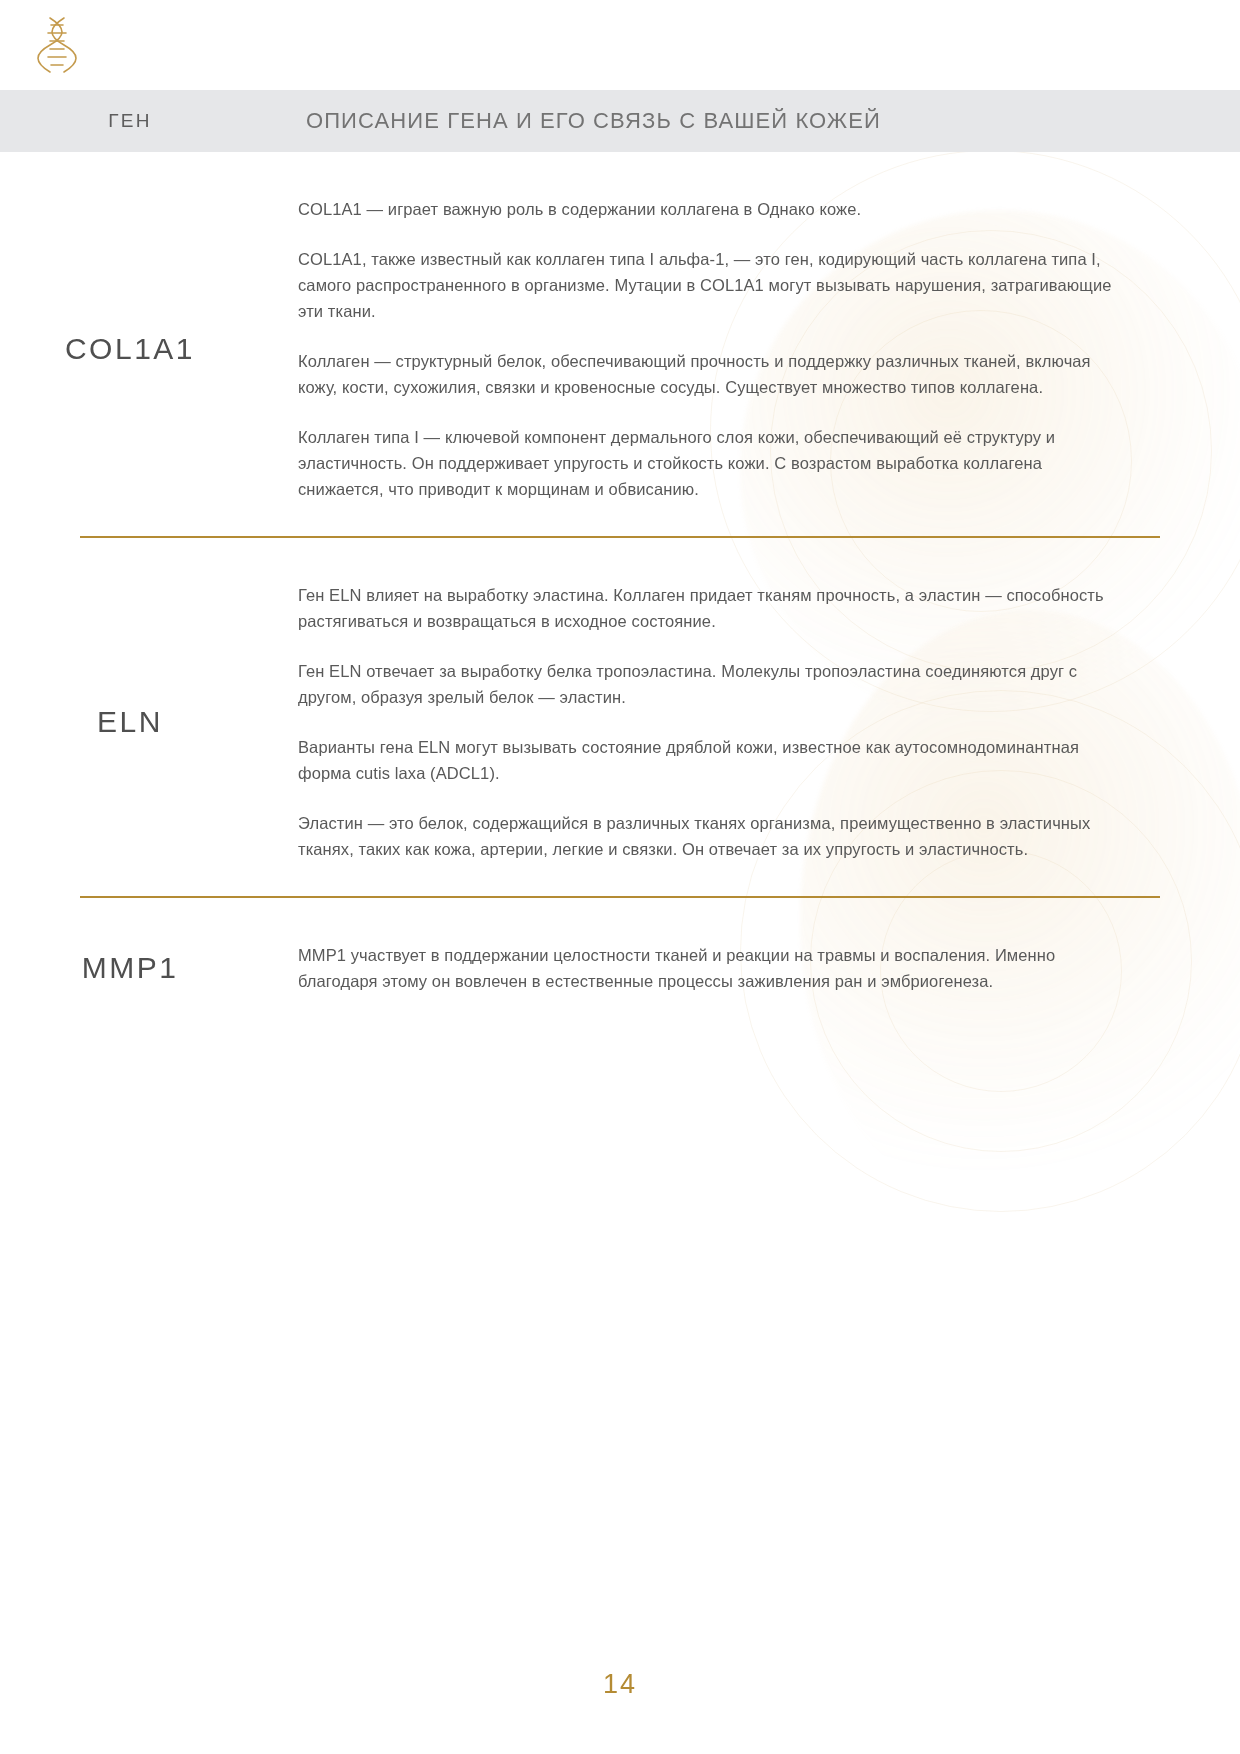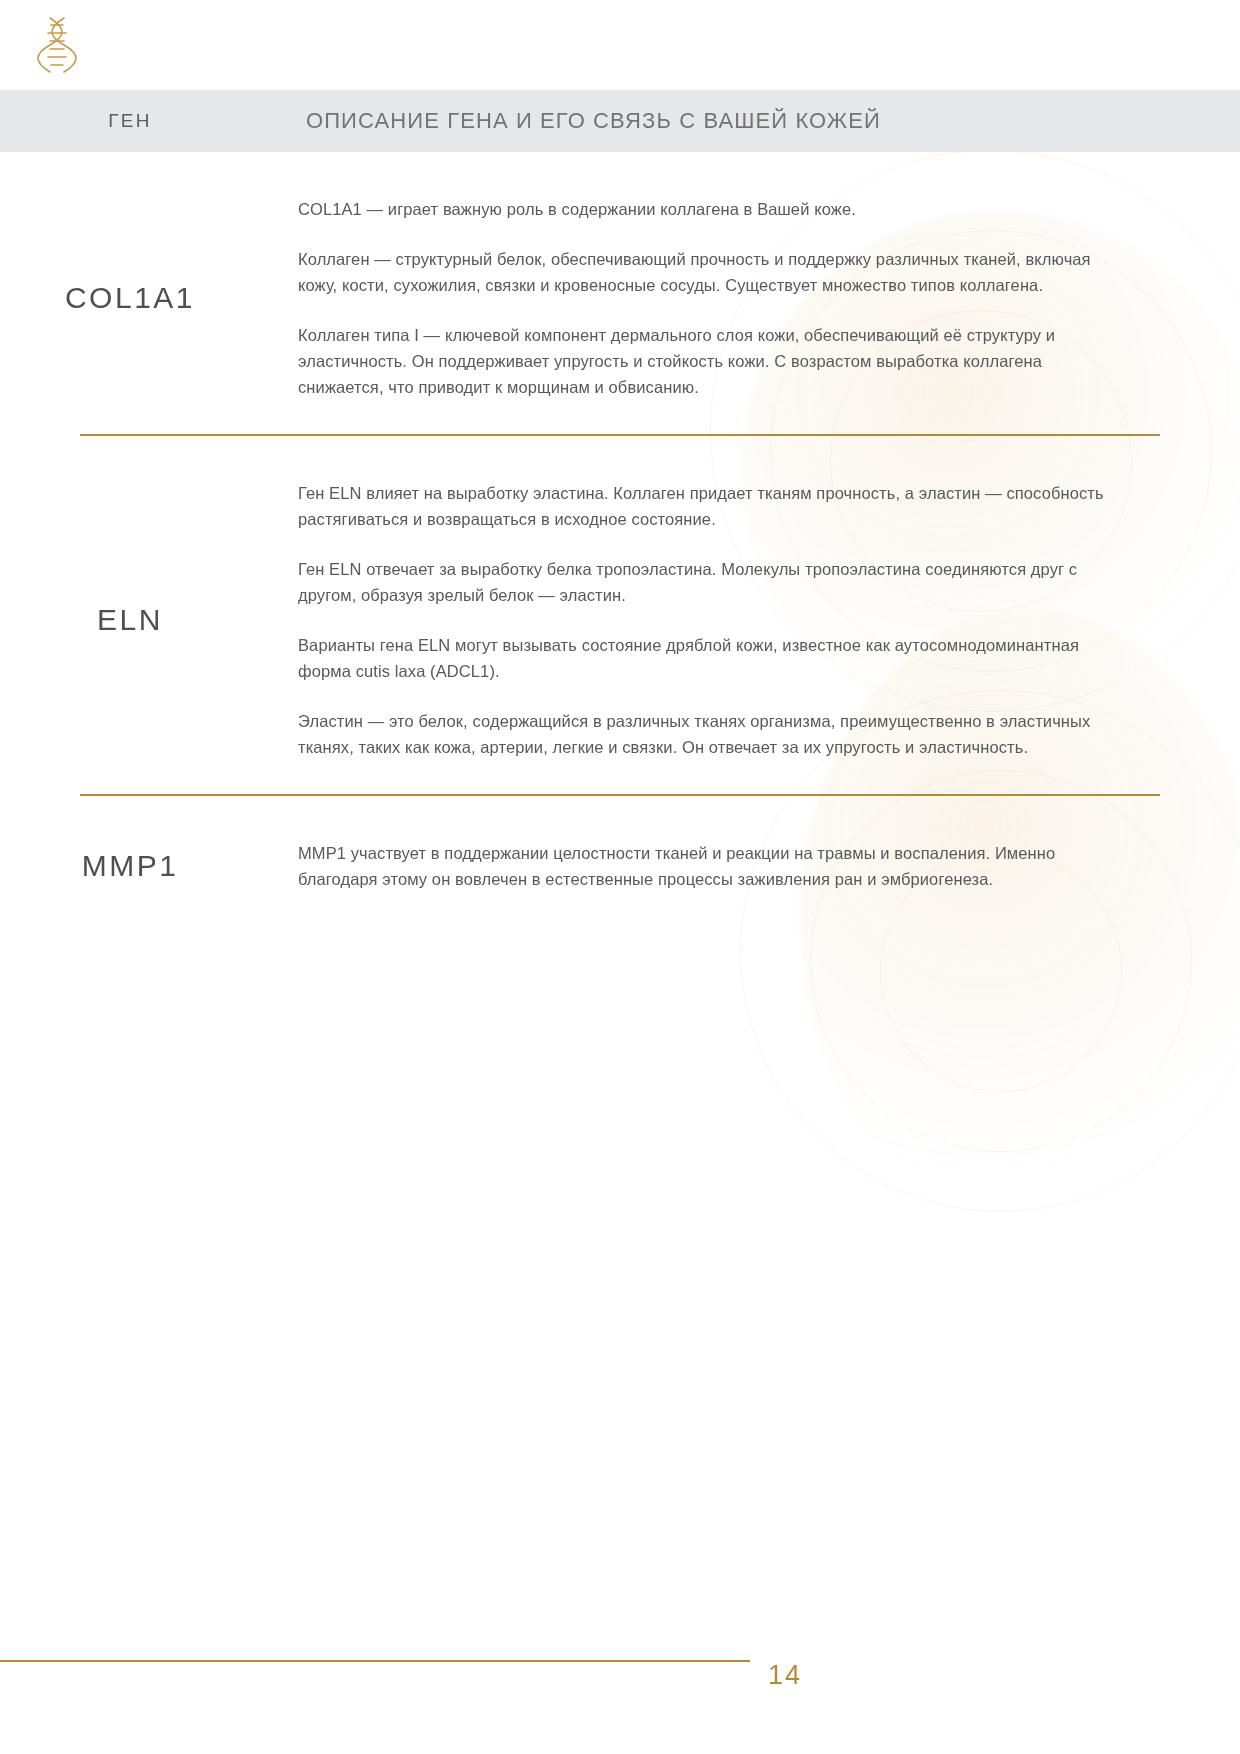--- a/index.html
+++ b/index.html
@@ -133,22 +133,23 @@
   }
 
   
   .page-footer {
     position: absolute;
     left: 0;
     bottom: 54px;
     width: 100%;
     height: 40px;
     display: flex;
-    align-items: flex-start;
+    align-items: center;
     z-index: 3;
+    flex-direction: column;
   }
   .footer-rule {
     height: 2px;
     background: #b48b34;
     flex: 1;
     margin-left: 0;
   }
   .page-number {
     font-size: 27px;
     color: #b48b34;
@@ -189,21 +190,22 @@
   <div class="th-desc">ОПИСАНИЕ ГЕНА И ЕГО СВЯЗЬ С ВАШЕЙ КОЖЕЙ</div>
 </div>
 
 <div class="content">
 
   <div class="gene-row">
     <div class="gene-name-cell">
       <span class="gene-name">COL1A1</span>
     </div>
     <div class="gene-desc-cell">
-      <p class="para">COL1A1 — играет важную роль в содержании коллагена в Вашей коже.</p>
+      <p class="para">COL1A1 — играет важную роль в содержании коллагена в Однако коже.</p>
+      <p class="para">COL1A1, также известный как коллаген типа I альфа-1, — это ген, кодирующий часть коллагена типа I, самого распространенного в организме. Мутации в COL1A1 могут вызывать нарушения, затрагивающие эти ткани.</p>
       <p class="para">Коллаген — структурный белок, обеспечивающий прочность и поддержку различных тканей, включая кожу, кости, сухожилия, связки и кровеносные сосуды. Существует множество типов коллагена.</p>
       <p class="para">Коллаген типа I — ключевой компонент дермального слоя кожи, обеспечивающий её структуру и эластичность. Он поддерживает упругость и стойкость кожи. С возрастом выработка коллагена снижается, что приводит к морщинам и обвисанию.</p>
     </div>
   </div>
   <div class="divider"></div>
 
   <div class="gene-row">
     <div class="gene-name-cell">
       <span class="gene-name">ELN</span>
     </div>

